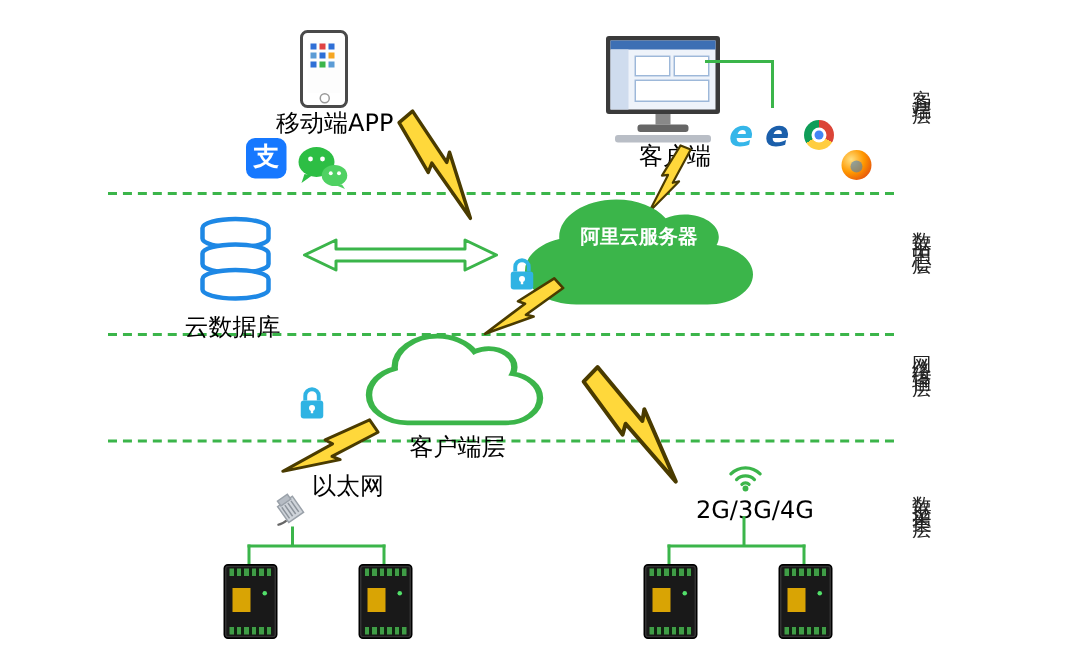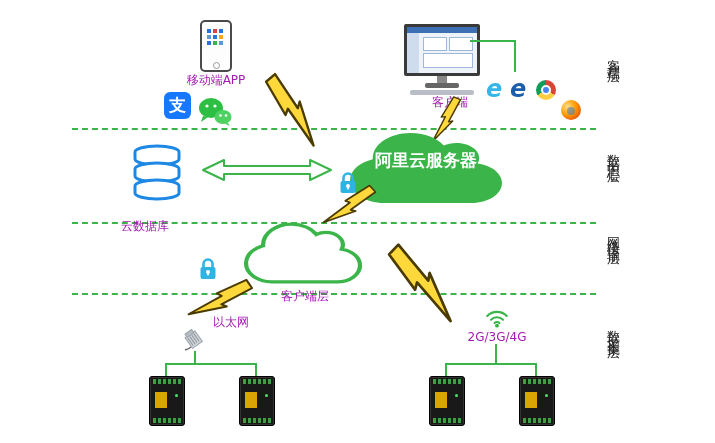--- a/index.html
+++ b/index.html
@@ -2,21 +2,21 @@
 <html><head>
 <meta charset="utf-8">
 <style>
   html,body{margin:0;padding:0;background:#fff;}
   body{font-family:"DejaVu Sans","Liberation Sans",sans-serif;}
   .canvas{position:relative;width:715px;height:443px;background:#fff;overflow:hidden;}
   .abs{position:absolute;}
   .dash{position:absolute;left:72px;width:524px;height:0;border-top:2px dashed #3bb54a;}
   .layer-label{position:absolute;left:604px;writing-mode:vertical-rl;text-orientation:upright;
     font-size:13px;color:#222;letter-spacing:4px;}
-  .lbl{position:absolute;font-size:12px;color:#a21caf;text-align:center;white-space:nowrap;}
+  .lbl{position:absolute;font-size:16px;color:#000000;text-align:center;white-space:nowrap;}
   .gline{position:absolute;background:#3bb54a;}
   .bolt{position:absolute;overflow:visible;}
   .bolt polygon{fill:#ffd83b;stroke:#4a3b00;stroke-width:3;stroke-linejoin:round;}
 
   
   .phone{width:28px;height:48px;border:2px solid #4a4a4a;border-radius:5px;background:#fff;position:relative;}
   .phone-screen{position:absolute;left:3px;top:5px;right:3px;bottom:8px;background:#fdfdfd;}
   .apps{position:absolute;left:2px;top:2px;width:4px;height:4px;background:#2f6fd6;
     box-shadow:6px 0 0 #e04343,12px 0 0 #2f6fd6,0 6px 0 #5b9bd5,6px 6px 0 #2f6fd6,
     12px 6px 0 #f5a623,0 12px 0 #2f6fd6,6px 12px 0 #3bb54a,12px 12px 0 #5b9bd5;}
@@ -123,30 +123,30 @@
     <polygon points="20,0 5,47 13,44 0,100 30,49 22,53 35,2"></polygon>
   </svg>
 
   <svg class="abs" style="left:130px;top:142px;" width="54" height="64" viewBox="0 0 54 64">
     <g fill="#fff" stroke="#1e88e5" stroke-width="3">
       <path d="M5 10 a22 6 0 0 1 44 0 v7 a22 6 0 0 1 -44 0 z"></path>
       <path d="M5 27 a22 6 0 0 1 44 0 v7 a22 6 0 0 1 -44 0 z"></path>
       <path d="M5 44 a22 6 0 0 1 44 0 v7 a22 6 0 0 1 -44 0 z"></path>
     </g>
   </svg>
-  <div class="lbl" style="left:113px;top:208px;width:64px;margin-top:10px;">云数据库</div>
+  <div class="lbl" style="left:123px;top:208px;width:64px;">云数据库</div>
 
   <svg class="abs" style="left:202px;top:158px;" width="130" height="24" viewBox="0 0 130 24">
     <polygon points="1,12 22,2 22,8 108,8 108,2 129,12 108,22 108,16 22,16 22,22" fill="#fff" stroke="#3bb54a" stroke-width="2" stroke-linejoin="round"></polygon>
   </svg>
 
   <svg class="abs" style="left:350px;top:128px;" width="152" height="80" viewBox="0 0 640 512" preserveAspectRatio="none">
     <path fill="#3bb54a" d="M537.6 226.6c4.1-10.7 6.4-22.4 6.4-34.6 0-53-43-96-96-96-19.7 0-38.1 6-53.3 16.2C367 64.2 315.3 32 256 32c-88.4 0-160 71.6-160 160 0 2.7.1 5.4.2 8.1C40.2 219.8 0 273.2 0 336c0 79.5 64.5 144 144 144h368c70.7 0 128-57.3 128-128 0-61.9-44-113.6-102.4-125.4z"></path>
   </svg>
-  <div class="cloud-text" style="left:356px;top:149px;width:140px;font-size:17px;font-weight:bold;">阿里云服务器</div>
+  <div class="cloud-text" style="left:356px;top:149px;width:140px;font-size:13px;font-weight:bold;">阿里云服务器</div>
 
   <svg class="abs" style="left:337px;top:170px;" width="22" height="26" viewBox="0 0 22 26">
     <path d="M6.5 11 V8 a4.5 4.5 0 0 1 9 0 v3" fill="none" stroke="#2fb3e3" stroke-width="2.6"></path>
     <rect x="3.5" y="11" width="15" height="12" rx="2" fill="#2fb3e3"></rect>
     <circle cx="11" cy="16" r="2" fill="#fff"></circle>
       <rect x="10.2" y="16" width="1.6" height="3.5" fill="#fff"></rect>
   </svg>
 
   <svg class="bolt" style="left:336px;top:178px;width:28px;height:58px;transform:rotate(40deg);" viewBox="0 0 36 100">
     <polygon points="20,0 5,47 13,44 0,100 30,49 22,53 35,2"></polygon>

